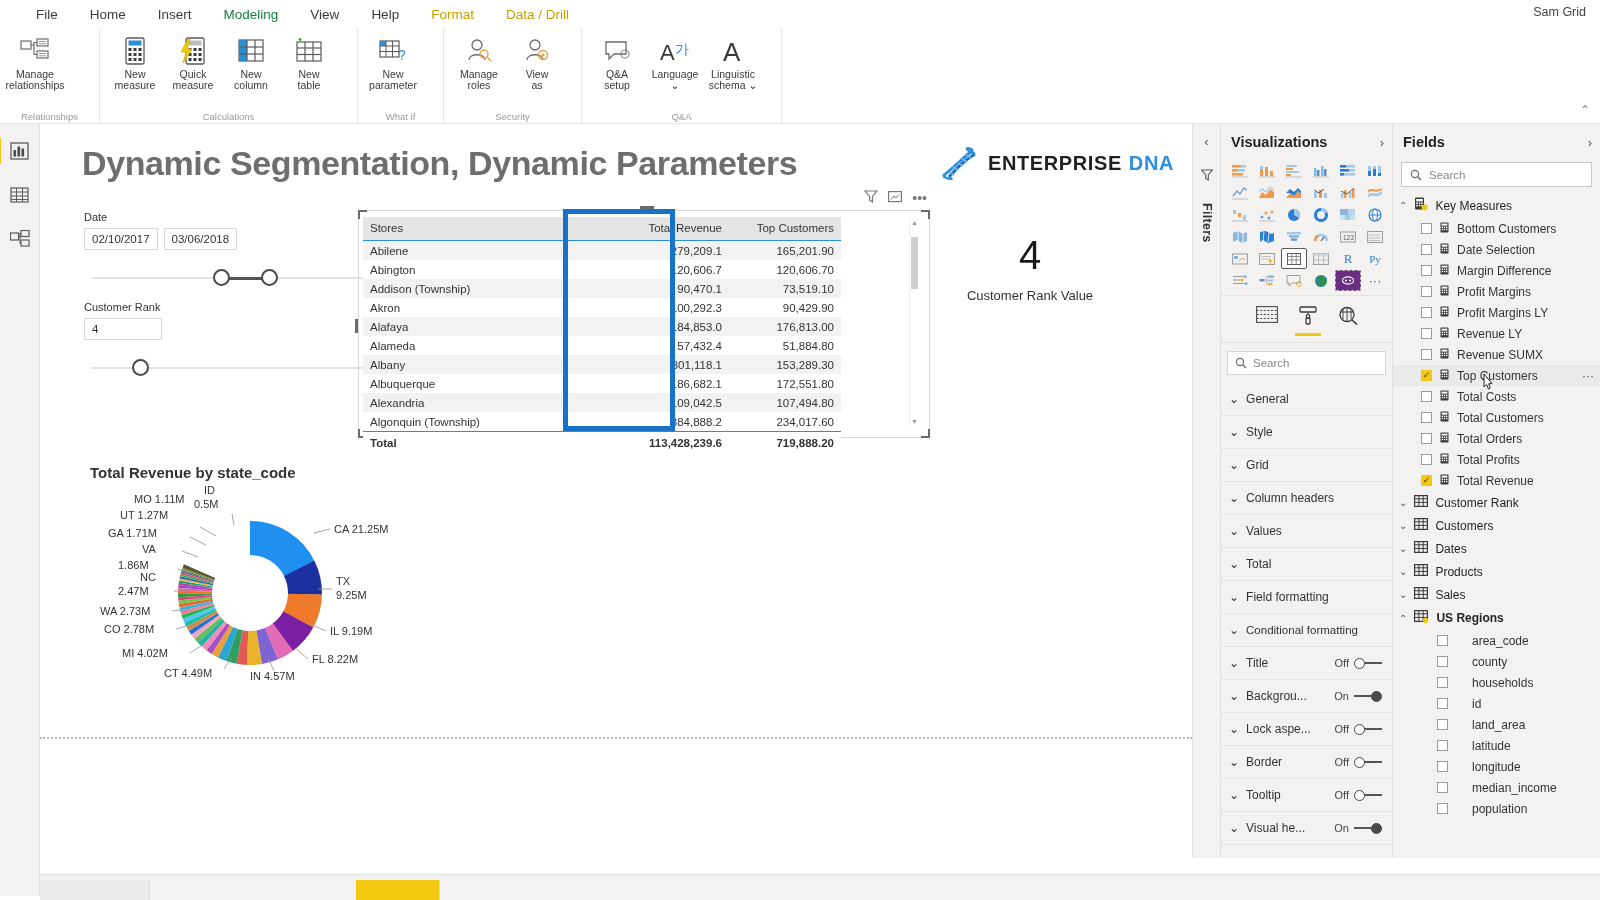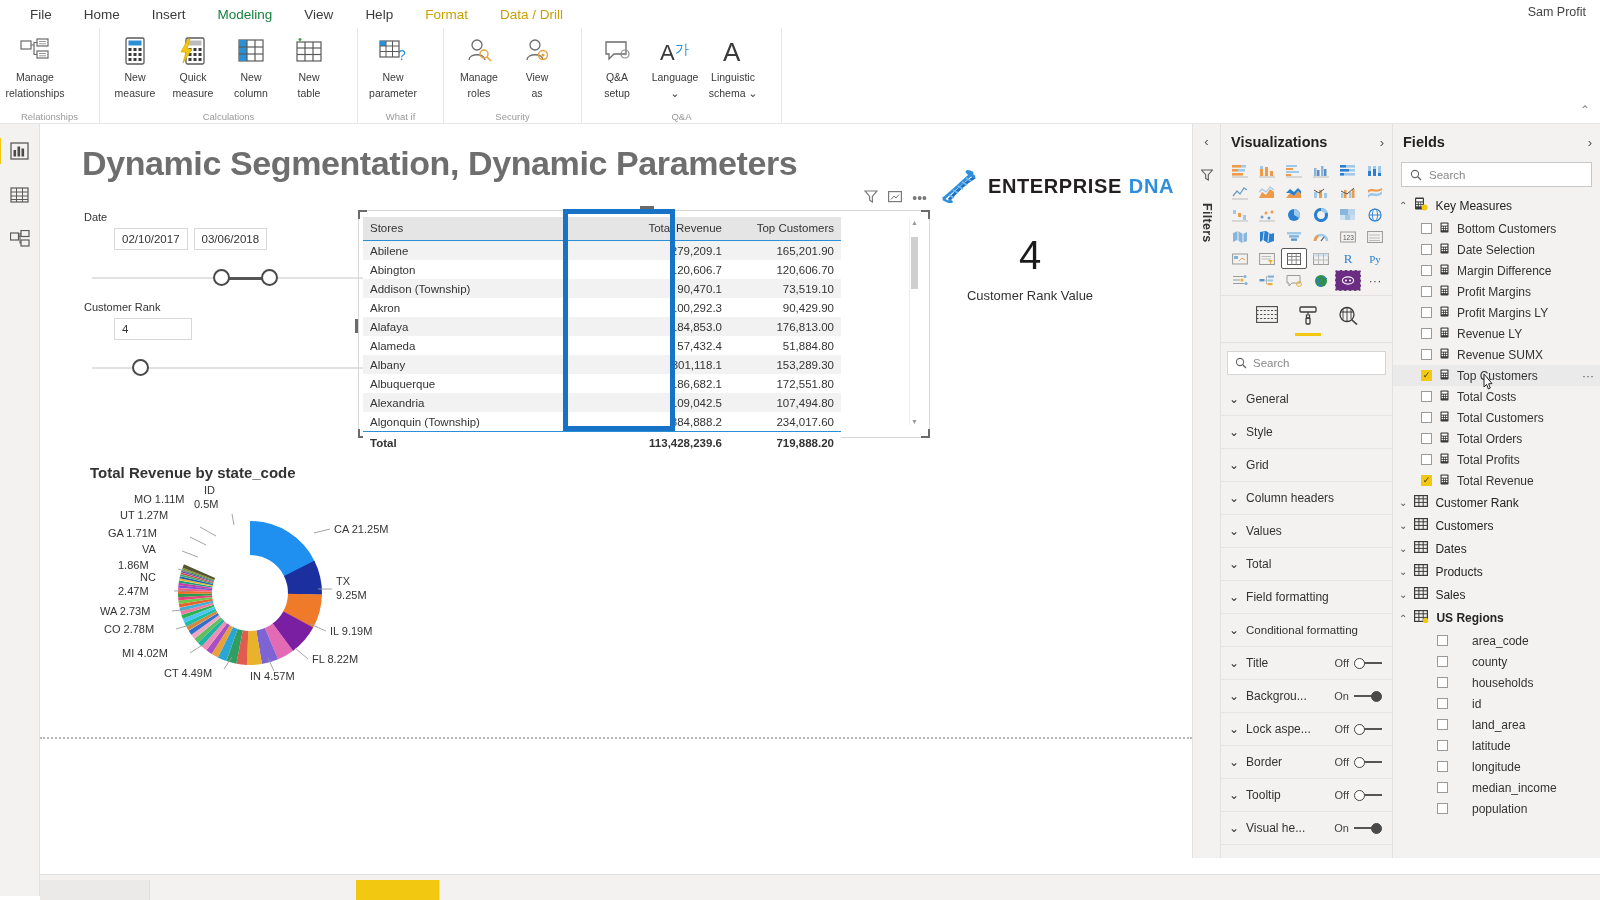--- a/index.html
+++ b/index.html
@@ -8,21 +8,21 @@
     width:1600px; height:900px;
     font-family:"Liberation Sans", sans-serif;
     background:#ffffff;
     color:#333;
     overflow:hidden;
     position:relative;
   }
   
   .menubar {
     height:28px; background:#fff; display:flex; align-items:center;
-    padding-left:14px; gap:0; position:relative; border-bottom:0;
+    padding-left:20px; gap:0; position:relative; border-bottom:0;
   }
   .menu-item {
     font-size:13.5px; color:#3b3b3b; padding:4px 16px; position:relative; white-space:nowrap;
   }
   .menu-item.active { font-weight:normal; color:#15803d; }
   .menu-item.active::after {
     content:""; position:absolute; left:14px; right:14px; bottom:-7px; height:3px; background:#f2c811;
   }
   .menu-item.contextual { color:#c8a000; }
   .user-name {
@@ -42,21 +42,21 @@
   .rg-label {
     font-size:9.5px; color:#9a9a9a; text-align:center; width:100%;
     position:absolute; bottom:2px; left:0;
   }
   .rb-btn {
     width:58px; display:flex; flex-direction:column; align-items:center;
     padding-top:8px; gap:3px; cursor:default;
   }
   .rb-btn .icn { height:30px; display:flex; align-items:center; justify-content:center; }
   .rb-btn .txt {
-    font-size:10.5px; line-height:16px; color:#3a3a3a; text-align:center; width:64px;
+    font-size:10.5px; line-height:11px; color:#3a3a3a; text-align:center; width:64px;
   }
   .ribbon-collapse {
     position:absolute; right:10px; bottom:6px; font-size:12px; color:#888;
   }
   
   .main { display:flex; height:772px; }
   .leftrail {
     width:40px; background:#f3f2f1; border-right:1px solid #e1e1e1;
     padding-top:14px; display:flex; flex-direction:column; align-items:center; gap:18px;
   }
@@ -69,29 +69,29 @@
     display:flex; justify-content:center; padding-top:0px;
   }
   .canvas {
     width:1228px; height:742px; background:#fff; position:relative; margin-left:0;
   }
   .report-title {
     position:absolute; left:42px; top:20px; font-size:34px; font-weight:bold; color:#6e6e6e;
     letter-spacing:-0.4px;
   }
   .brand {
-    position:absolute; right:18px; top:22px; display:flex; align-items:center; gap:9px;margin-top:23px;
+    position:absolute; right:18px; top:22px; display:flex; align-items:center; gap:9px;
   }
   .brand-txt { font-size:20px; font-weight:bold; letter-spacing:0.6px; }
   .brand-txt .ent { color:#231f20; }
   .brand-txt .dna { color:#2e8fe0; }
   
   .slicer { position:absolute; }
   .slicer .sl-label { font-size:11px; color:#333; margin-bottom:5px; }
-  .sl-inputs { display:flex; gap:6px;margin-left:30px; }
+  .sl-inputs { display:flex; gap:6px; }
   .sl-box {
     border:1px solid #d8d8d8; background:#fff; font-size:11.5px; color:#333;
     padding:4px 7px; min-width:65px; text-align:center;
   }
   .sl-track-wrap { position:relative; height:28px; margin-top:14px; }
   .sl-track {
     position:absolute; left:8px; right:8px; top:13px; height:2px; background:#e2e2e2;
   }
   .sl-fill { position:absolute; top:12.5px; height:3px; background:#555; }
   .sl-handle {
@@ -239,21 +239,21 @@
 
 <div class="menubar">
   <div class="menu-item">File</div>
   <div class="menu-item">Home</div>
   <div class="menu-item">Insert</div>
   <div class="menu-item active">Modeling</div>
   <div class="menu-item">View</div>
   <div class="menu-item">Help</div>
   <div class="menu-item contextual">Format</div>
   <div class="menu-item contextual">Data / Drill</div>
-  <div class="user-name">Sam Profit</div>
+  <div class="user-name">Sam Grid</div>
 </div>
 
 <div class="ribbon">
 
   <div class="ribbon-group" style="width:100px">
     <div class="rg-items">
       <div class="rb-btn">
         <span class="icn">
           <svg width="30" height="26" viewBox="0 0 30 26">
             <rect x="1" y="3" width="10" height="8" fill="none" stroke="#6b6b6b" stroke-width="1.2"></rect>

